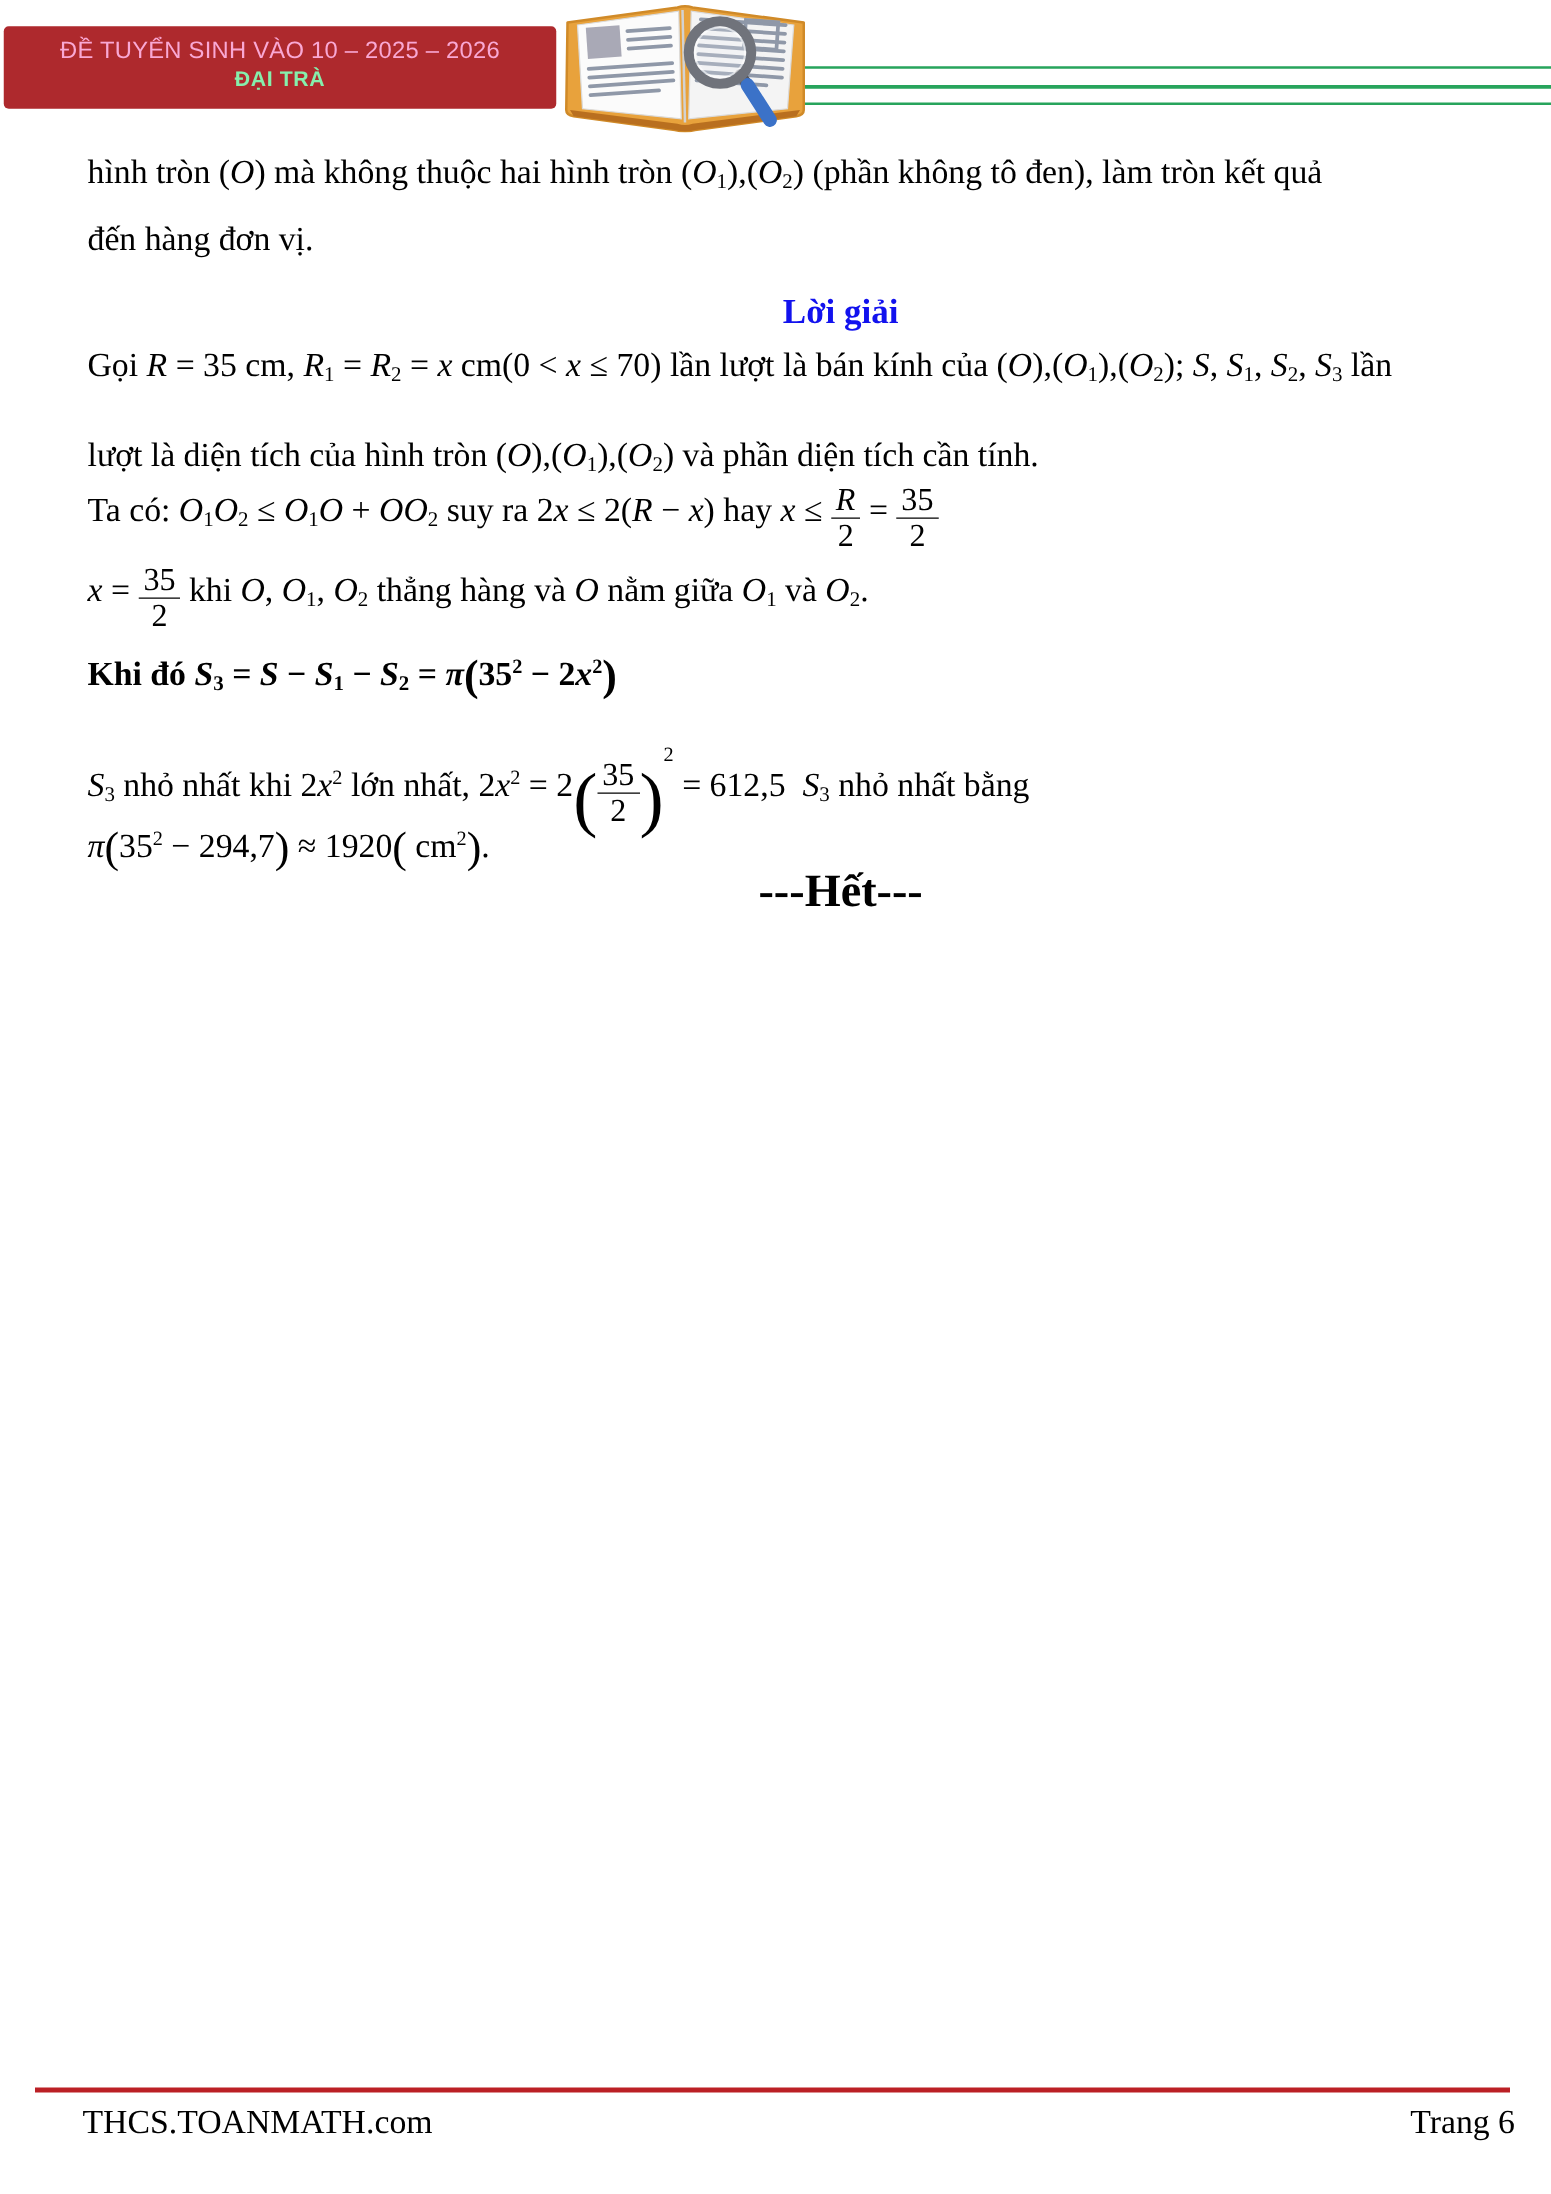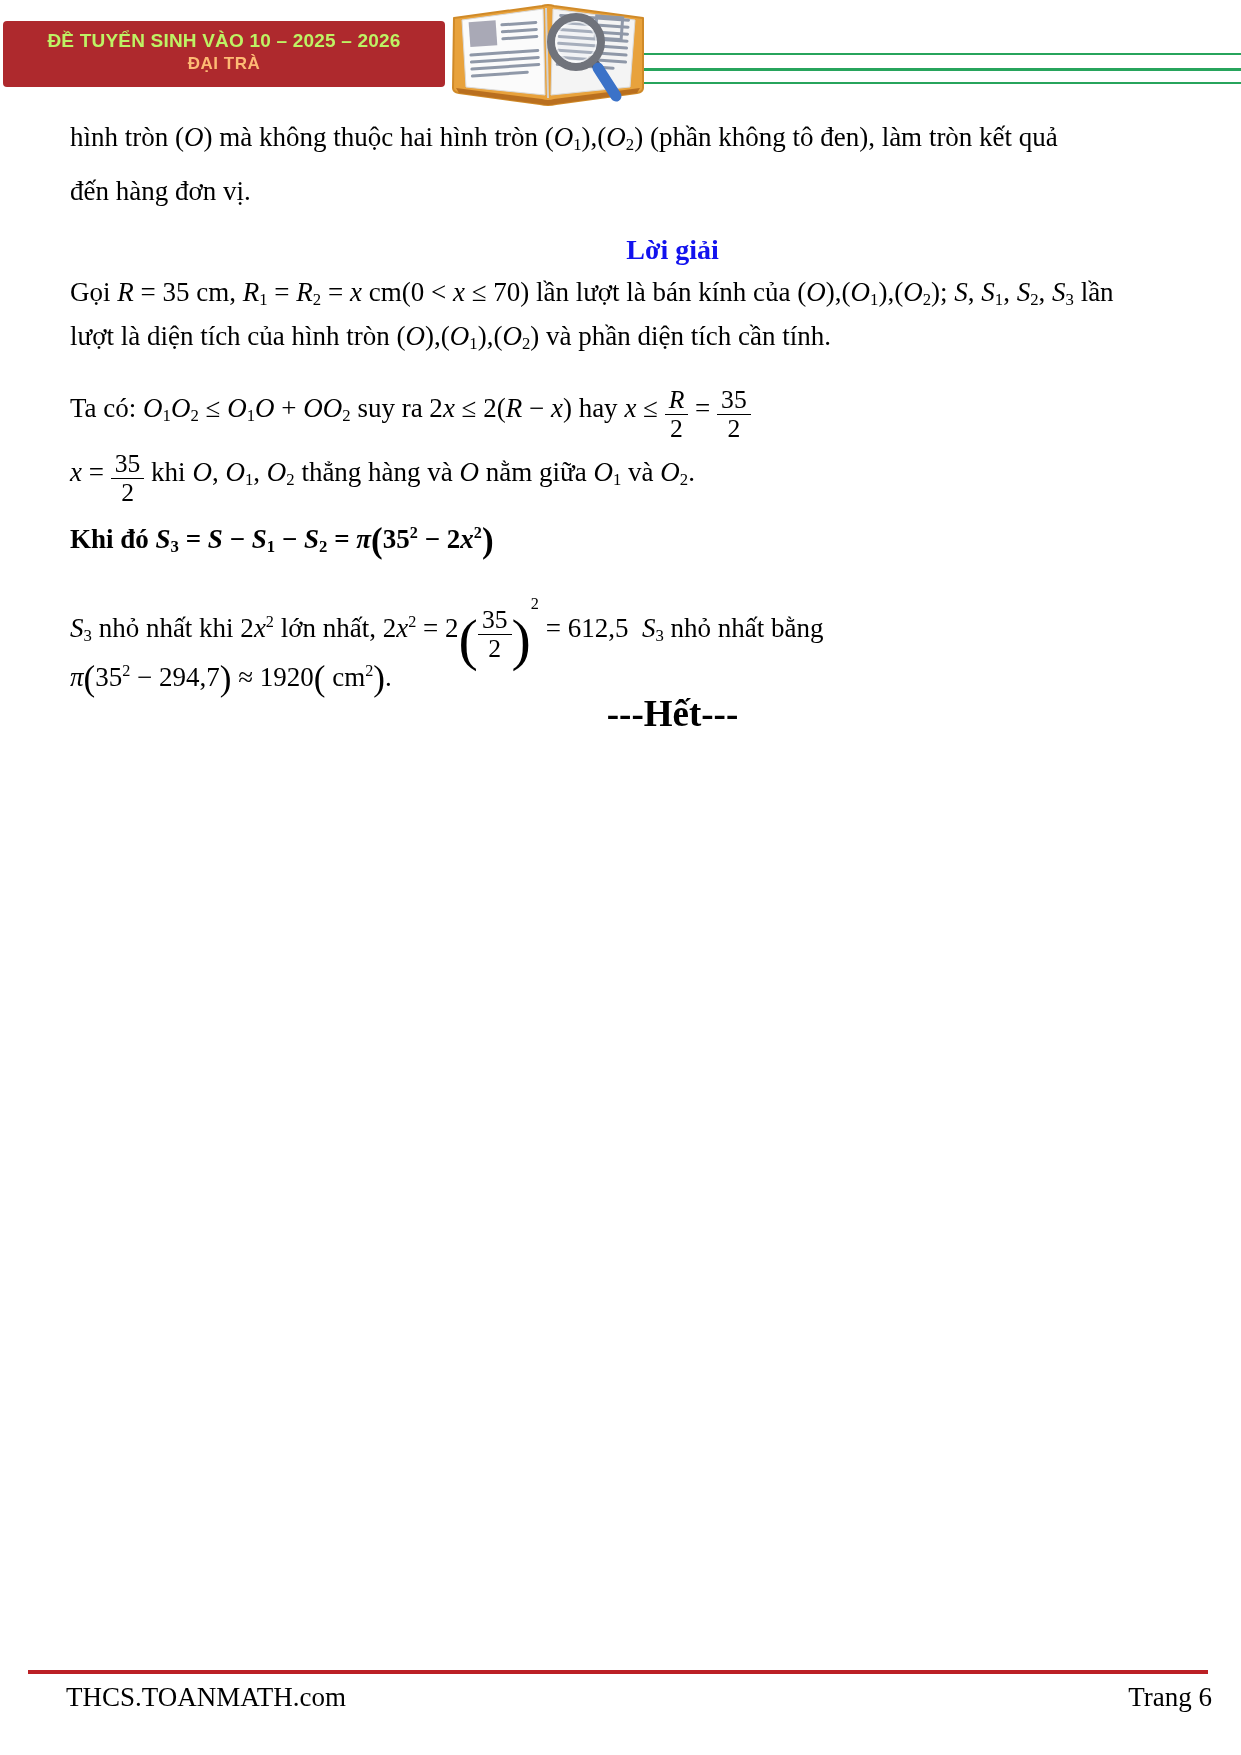--- a/index.html
+++ b/index.html
@@ -13,43 +13,43 @@
     overflow:hidden;
   }
   
   .banner{
     position:absolute;left:3px;top:21px;width:442px;height:66px;
     background:#AE292D;border-radius:4px;text-align:center;
   }
   .banner-title{
     margin-top:9px;
     font-family:"Liberation Sans","DejaVu Sans",sans-serif;
-    font-weight:bold;font-size:19px;color:#bef264;letter-spacing:.2px;
+    font-weight:normal;font-size:19px;color:#f9a8d4;letter-spacing:.2px;
   }
   .banner-subtitle{
     margin-top:2px;
     font-family:"Liberation Sans","DejaVu Sans",sans-serif;
-    font-weight:bold;font-size:17px;color:#fdba74;letter-spacing:.5px;
+    font-weight:bold;font-size:17px;color:#86efac;letter-spacing:.5px;
   }
   .green-line{position:absolute;background:#27A45C;}
   .gl1{left:617px;top:53px;width:624px;height:2px;}
   .gl2{left:593px;top:68px;width:648px;height:3px;}
   .gl3{left:570px;top:82px;width:671px;height:2px;}
   .book{position:absolute;left:446px;top:0px;width:205px;height:106px;z-index:5;}
   
   .para{
     position:absolute;left:66px;right:55px;margin:4px;
     font-size:27px;line-height:46px;white-space:nowrap;
   }
   .p1{top:110px;}
   .heading{
     position:absolute;left:104px;right:0;top:222px;
     text-align:center;font-size:28px;font-weight:bold;color:#1212EE;margin-top:12px;
   }
-  .p2{top:270px;line-height:36px;}
+  .p2{top:256px;line-height:64px;}
   .p3{top:374px;line-height:60px;}
   .p4{top:438px;line-height:60px;}
   .p5{top:504px;line-height:50px;font-weight:bold;}
   .p6{top:562px;line-height:76px;}
   .p7{top:642px;line-height:50px;}
   .end-mark{
     position:absolute;left:104px;right:0;top:692px;
     text-align:center;font-size:37px;font-weight:bold;color:#000;
   }
   

